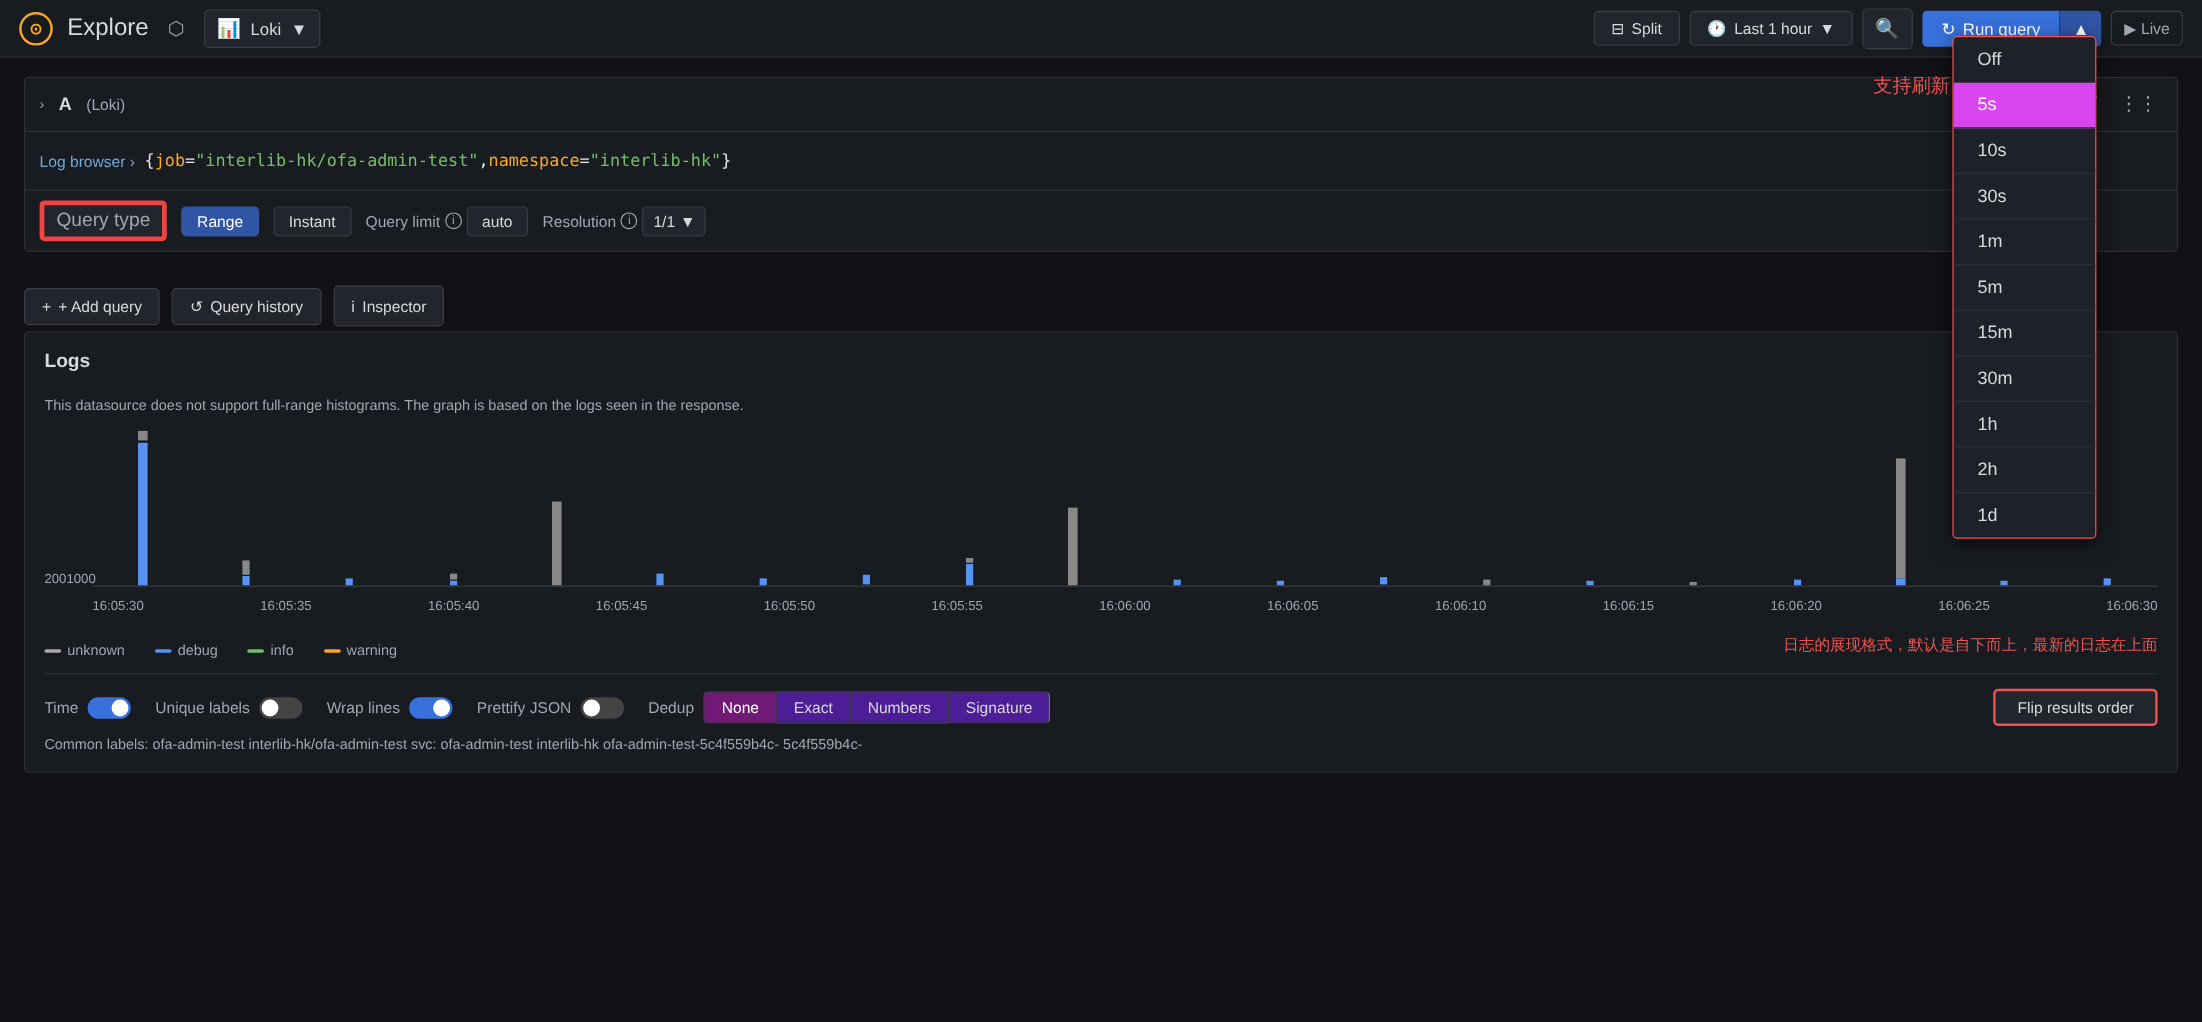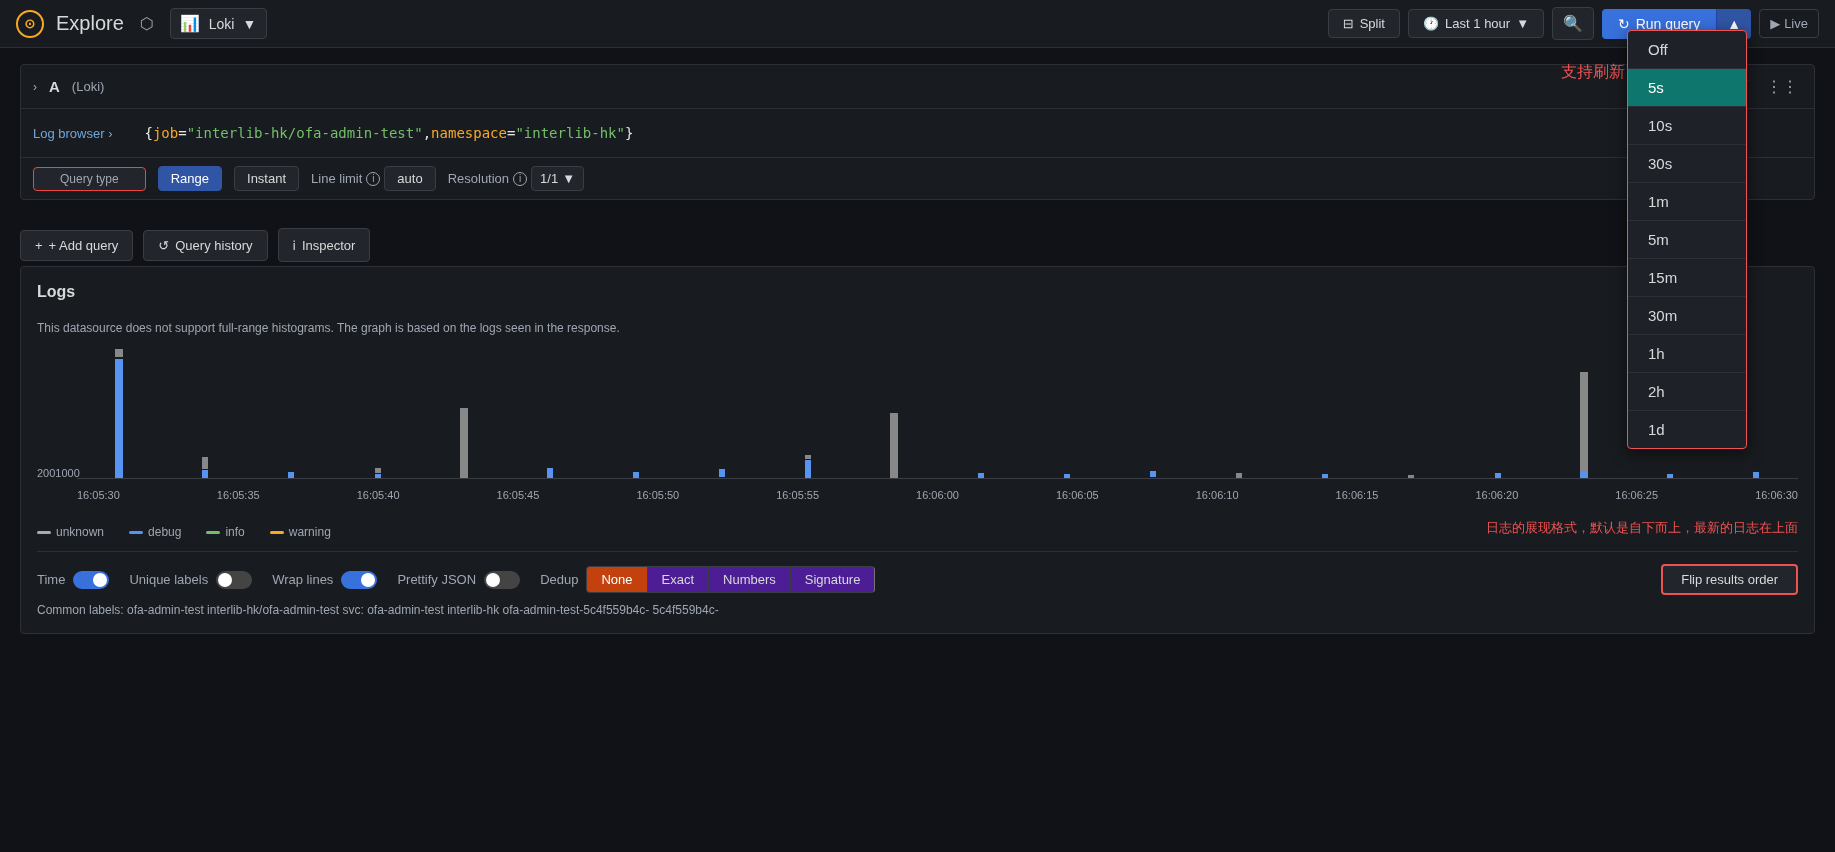--- a/index.html
+++ b/index.html
@@ -187,25 +187,25 @@
 
     
     .query-options-row {
       display: flex;
       align-items: center;
       gap: 12px;
       padding: 8px 12px;
       border-top: 1px solid #2c2f36;
     }
     .opt-label {
-      color: #9fa7b3; font-size: 12px; font-weight: 500;
-      background: #22252b;
-      border: 1px solid #ef4444;
-      border-radius: 4px;
-      padding: 4px 26px;
+      color: #9fa7b3; font-size: 16px; font-weight: 500;
+      background: #22252b;
+      border: 4px solid #ef4444;
+      border-radius: 4px;
+      padding: 4px 10px;
     }
     .opt-btn {
       background: #22252b;
       border: 1px solid #3a3d44;
       border-radius: 4px;
       color: #d8d9da;
       padding: 4px 12px;
       cursor: pointer; font-size: 13px;
     }
     .opt-btn.active {
@@ -370,21 +370,21 @@
       border: 1px solid #3a3d44;
       color: #d8d9da;
       padding: 5px 14px;
       cursor: pointer;
       font-size: 13px;
       border-right: none;
     }
     .dedup-btn:first-child { border-radius: 4px 0 0 4px; }
     .dedup-btn:last-child { border-radius: 0 4px 4px 0; border-right: 1px solid #737373; }
     .dedup-btn.active {
-      background: #c2410c;
+      background: #701a75;
       color: #fff;
     }
     .flip-btn {
       background: #22252b;
       border: 2px solid #f05252;
       border-radius: 4px;
       color: #d8d9da;
       padding: 6px 18px;
       cursor: pointer;
       font-size: 13px;
@@ -417,21 +417,21 @@
       box-shadow: 0 4px 16px rgba(0,0,0,0.5);
     }
     .dropdown-item {
       padding: 10px 20px;
       font-size: 15px;
       color: #d8d9da;
       cursor: pointer;
       border-bottom: 1px solid #2c2f36;
     }
     .dropdown-item:last-child { border-bottom: none; }
-    .dropdown-item.highlighted { background: #0f766e; color: #ffffff; }
+    .dropdown-item.highlighted { background: #d946ef; color: #ffffff; }
   </style>
 </head>
 <body>
 
 <div class="topnav">
   <div class="topnav-left">
     <div class="explore-icon">⊙</div>
     <span class="explore-title">Explore</span>
     <button class="share-icon-btn" title="Share">⬡</button>
     <div class="datasource-selector">
@@ -474,35 +474,35 @@
       <button class="collapse-btn">›</button>
       <span class="query-label">A</span>
       <span class="datasource-name">(Loki)</span>
       <div class="query-panel-actions">
         <button class="icon-btn" title="Show/Hide">👁</button>
         <button class="icon-btn" title="Delete">🗑</button>
         <button class="icon-btn" title="Drag">⋮⋮</button>
       </div>
     </div>
     <div class="query-editor-section">
-      <div style="display:flex; align-items:flex-end; gap:24px; flex-wrap:wrap;">
+      <div style="display:flex; align-items:flex-end; gap:0; flex-wrap:wrap;">
         <button class="log-browser-btn">
           <span>Log browser ›</span>
         </button>
         <span class="query-expression">
           <span class="expr-brace">{</span><span class="expr-key">job</span><span class="expr-eq">=</span><span class="expr-val">"interlib-hk/ofa-admin-test"</span><span class="expr-brace">,</span><span class="expr-key">namespace</span><span class="expr-eq">=</span><span class="expr-val">"interlib-hk"</span><span class="expr-brace">}</span>
         </span>
       </div>
     </div>
     <div class="query-options-row">
       <span class="opt-label">Query type</span>
       <button class="opt-btn active">Range</button>
       <button class="opt-btn">Instant</button>
       <div class="opt-info">
-        <span>Line limit</span>
+        <span>Query limit</span>
         <div class="info-icon">i</div>
         <button class="opt-btn">auto</button>
       </div>
       <div class="opt-info">
         <span>Resolution</span>
         <div class="info-icon">i</div>
         <div class="resolution-selector">
           <span>1/1</span>
           <span>▼</span>
         </div>

